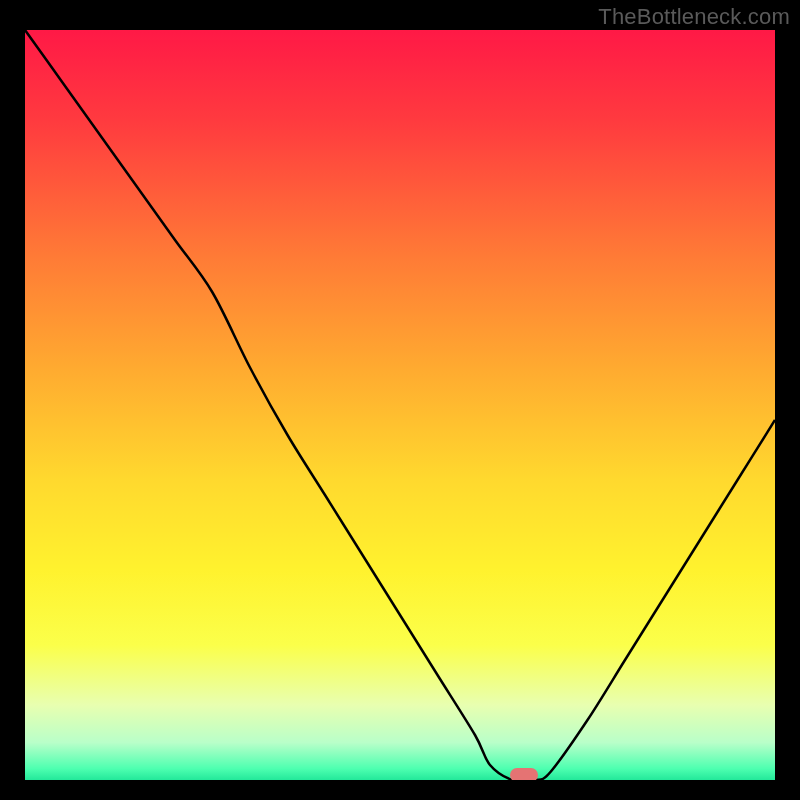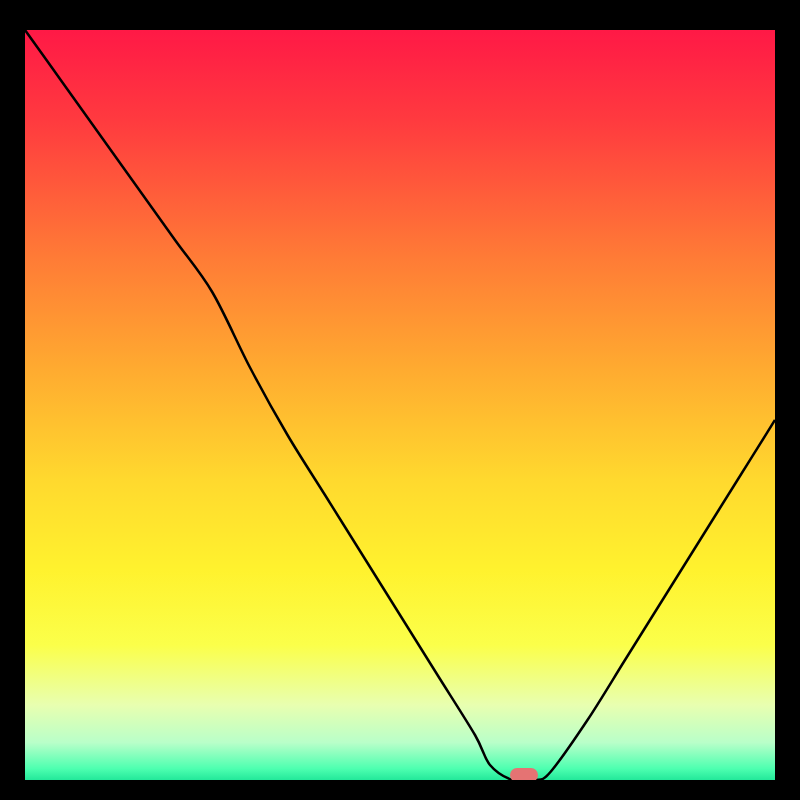--- a/index.html
+++ b/index.html
@@ -50,20 +50,21 @@
     background: #e57373;
     border-radius: 7px;
     z-index: 6;
     transform: translate(-50%, -50%);
   }
 </style>
 </head>
 <body>
 
 <div class="chart-container">
+  <div class="watermark">TheBottleneck.com</div>
   <div class="plot-area">
     <svg class="gradient-bg" viewBox="0 0 750 750" preserveAspectRatio="none">
       <defs>
         <linearGradient id="bg-grad" x1="0" y1="0" x2="0" y2="1">
             <stop offset="0%" stop-color="#ff1946"></stop>
             <stop offset="12%" stop-color="#ff3a3f"></stop>
             <stop offset="30%" stop-color="#ff7a36"></stop>
             <stop offset="45%" stop-color="#ffaa30"></stop>
             <stop offset="60%" stop-color="#ffd92e"></stop>
             <stop offset="72%" stop-color="#fff22e"></stop>

